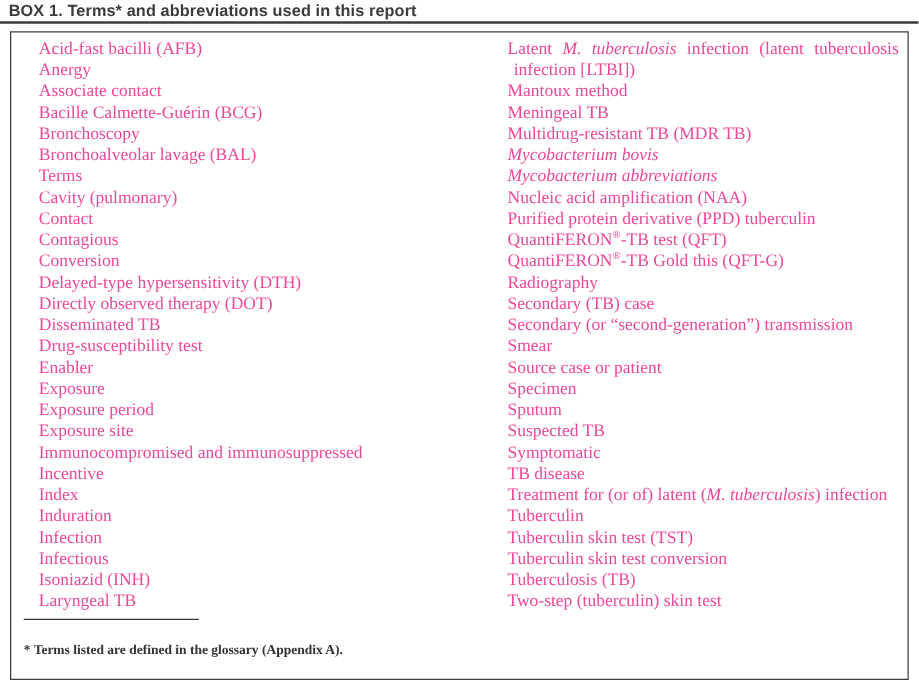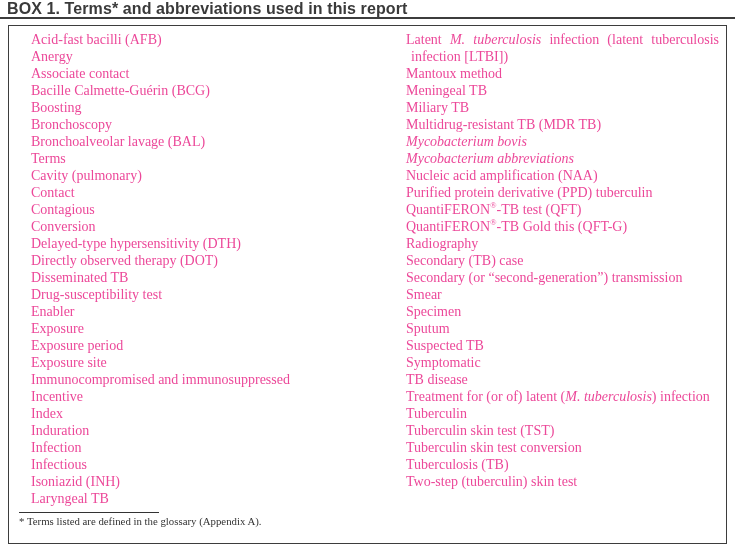--- a/index.html
+++ b/index.html
@@ -9,21 +9,21 @@
     height: 552px;
     background: #ffffff;
     overflow: hidden;
   }
   .title {
     position: absolute;
     left: 7px;
     top: 2px;
     font-family: "Liberation Sans", sans-serif;
     font-weight: bold;
-    font-size: 16px;
+    font-size: 13px;
     line-height: 14px;
     color: #3a3a3a;
     letter-spacing: 0.1px;
     white-space: nowrap;
   }
   .title-rule {
     position: absolute;
     left: 0;
     top: 17px;
     width: 735px;
@@ -76,42 +76,42 @@
   .foot {
     margin-left: 10px;
     margin-top: 5px;
   }
   .foot-rule {
     width: 140px;
     height: 0;
     border-top: 1px solid #333333;
   }
   .foot-text {
-    margin-top: 2px;
+    margin-top: 18px;
     font-family: "Liberation Serif", serif;
     font-size: 10.8px;
     line-height: 13px;
     color: #333333;
+    font-weight: bold;
   }
 </style>
 </head>
 <body>
 
 <div class="page">
   <div class="title">BOX 1. Terms* and abbreviations used in this report</div>
   <div class="title-rule"></div>
 
   <div class="box">
     <div class="cols">
       <div class="col-left">
           <div class="entry">Acid-fast bacilli (AFB)</div>
           <div class="entry">Anergy</div>
           <div class="entry">Associate contact</div>
           <div class="entry">Bacille Calmette-Guérin (BCG)</div>
-          <div class="entry">Boosting</div>
           <div class="entry">Bronchoscopy</div>
           <div class="entry">Bronchoalveolar lavage (BAL)</div>
           <div class="entry">Terms</div>
           <div class="entry">Cavity (pulmonary)</div>
           <div class="entry">Contact</div>
           <div class="entry">Contagious</div>
           <div class="entry">Conversion</div>
           <div class="entry">Delayed-type hypersensitivity (DTH)</div>
           <div class="entry">Directly observed therapy (DOT)</div>
           <div class="entry">Disseminated TB</div>
@@ -126,32 +126,32 @@
           <div class="entry">Induration</div>
           <div class="entry">Infection</div>
           <div class="entry">Infectious</div>
           <div class="entry">Isoniazid (INH)</div>
           <div class="entry">Laryngeal TB</div>
         </div>
       <div class="col-right">
           <div class="entry"><span>Latent </span><em>M. tuberculosis</em><span> infection (latent tuberculosis infection [LTBI])</span></div>
           <div class="entry"><span>Mantoux method</span></div>
           <div class="entry"><span>Meningeal TB</span></div>
-          <div class="entry"><span>Miliary TB</span></div>
           <div class="entry"><span>Multidrug-resistant TB (MDR TB)</span></div>
           <div class="entry"><em>Mycobacterium bovis</em></div>
           <div class="entry"><em>Mycobacterium abbreviations</em></div>
           <div class="entry"><span>Nucleic acid amplification (NAA)</span></div>
           <div class="entry"><span>Purified protein derivative (PPD) tuberculin</span></div>
           <div class="entry"><span>QuantiFERON</span><sup>®</sup><span>-TB test (QFT)</span></div>
           <div class="entry"><span>QuantiFERON</span><sup>®</sup><span>-TB Gold this (QFT-G)</span></div>
           <div class="entry"><span>Radiography</span></div>
           <div class="entry"><span>Secondary (TB) case</span></div>
           <div class="entry"><span>Secondary (or “second-generation”) transmission</span></div>
           <div class="entry"><span>Smear</span></div>
+          <div class="entry"><span>Source case or patient</span></div>
           <div class="entry"><span>Specimen</span></div>
           <div class="entry"><span>Sputum</span></div>
           <div class="entry"><span>Suspected TB</span></div>
           <div class="entry"><span>Symptomatic</span></div>
           <div class="entry"><span>TB disease</span></div>
           <div class="entry"><span>Treatment for (or of) latent (</span><em>M. tuberculosis</em><span>) infection</span></div>
           <div class="entry"><span>Tuberculin</span></div>
           <div class="entry"><span>Tuberculin skin test (TST)</span></div>
           <div class="entry"><span>Tuberculin skin test conversion</span></div>
           <div class="entry"><span>Tuberculosis (TB)</span></div>

